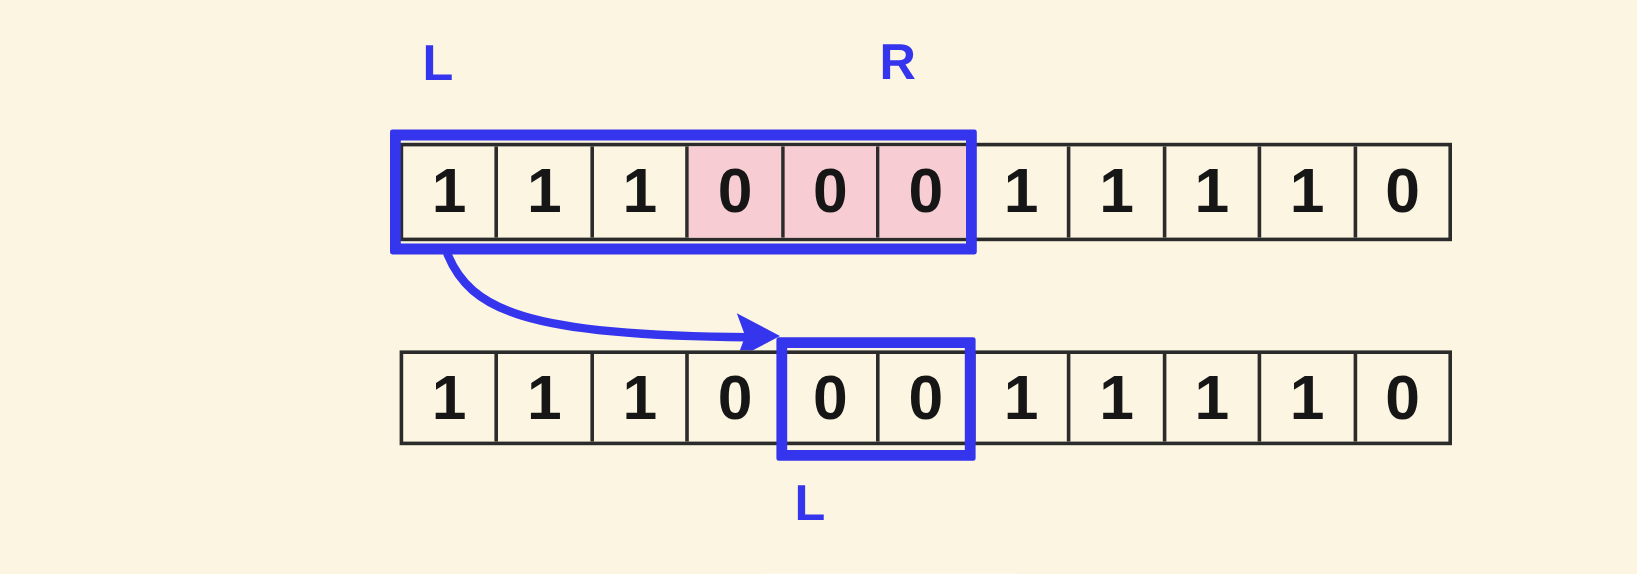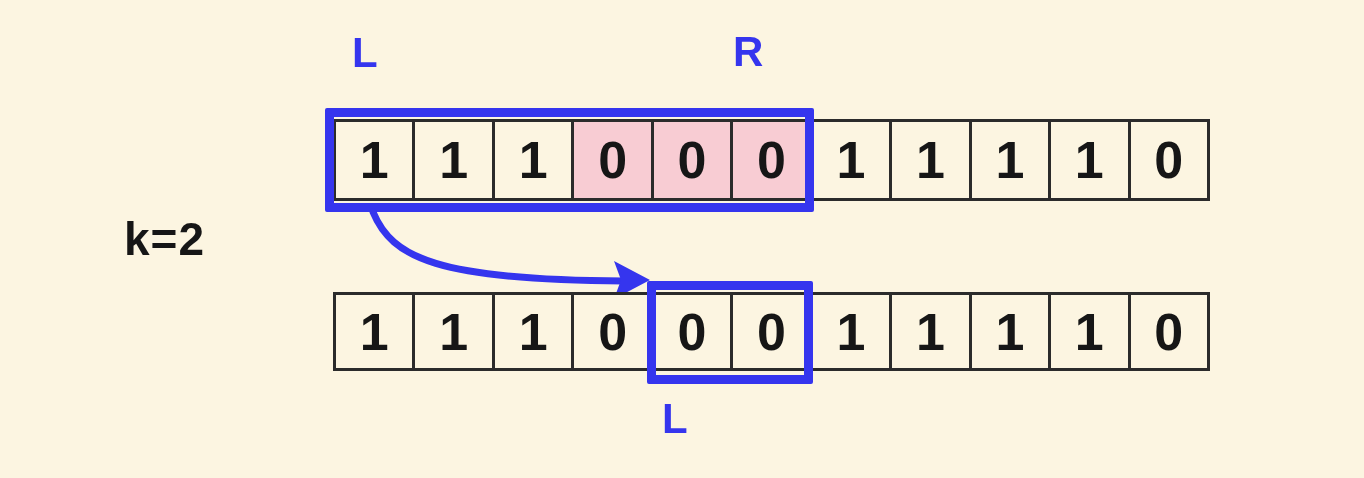--- a/index.html
+++ b/index.html
@@ -56,21 +56,20 @@
   .arrow-layer{
     position:absolute;left:0;top:0;
     pointer-events:none;
   }
 </style>
 </head>
 <body>
 
 <div class="canvas">
 
-  <div class="k-label">k=2</div>
 
   <div class="pointer-label" id="label-L-top">L</div>
   <div class="pointer-label" id="label-R-top">R</div>
 
   <div class="array-row" id="top-array">
       <div class="cell">1</div>
       <div class="cell">1</div>
       <div class="cell">1</div>
       <div class="cell hl">0</div>
       <div class="cell hl">0</div>

